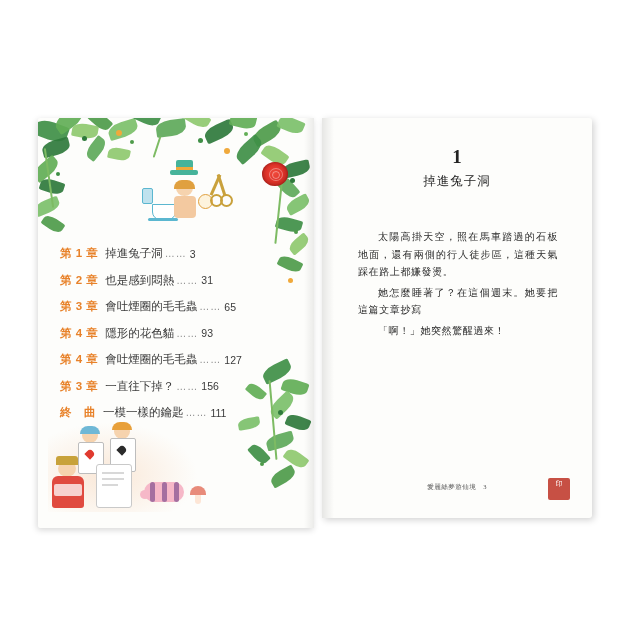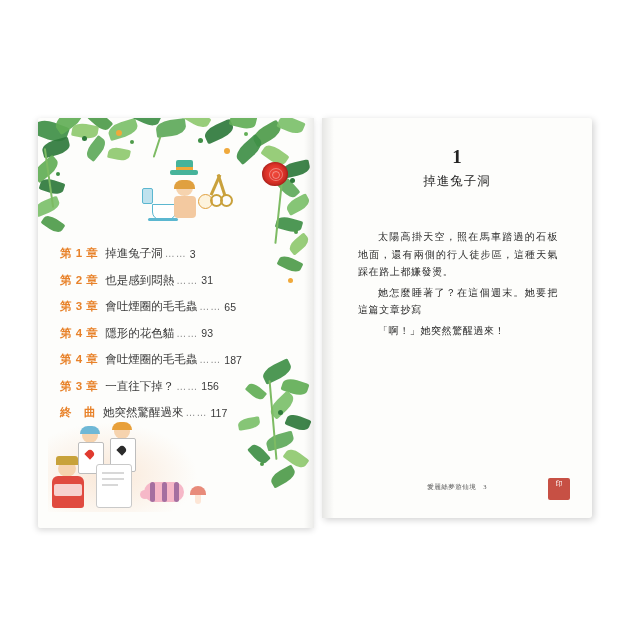--- a/index.html
+++ b/index.html
@@ -336,33 +336,33 @@
       <div class="toc-row">
         <span class="toc-chap">第 4 章</span>
         <span class="toc-title">隱形的花色貓</span>
         <span class="toc-dots">……</span>
         <span class="toc-page">93</span>
       </div>
       <div class="toc-row">
         <span class="toc-chap">第 4 章</span>
         <span class="toc-title">會吐煙圈的毛毛蟲</span>
         <span class="toc-dots">……</span>
-        <span class="toc-page">187</span>
+        <span class="toc-page">127</span>
       </div>
       <div class="toc-row">
         <span class="toc-chap">第 3 章</span>
         <span class="toc-title">一直往下掉？</span>
         <span class="toc-dots">……</span>
         <span class="toc-page">156</span>
       </div>
       <div class="toc-row">
         <span class="toc-chap">終　曲</span>
-        <span class="toc-title">她突然驚醒過來</span>
-        <span class="toc-dots">……</span>
-        <span class="toc-page">117</span>
+        <span class="toc-title">一模一樣的鑰匙</span>
+        <span class="toc-dots">……</span>
+        <span class="toc-page">111</span>
       </div>
     </div>
 
     <div id="illus">
 
       <div style="position:absolute; left:0; top:10px; width:150px; height:90px; background:radial-gradient(ellipse at 40% 60%, rgba(247,214,186,0.55) 0%, rgba(255,255,255,0) 70%);"></div>
 
       <div style="position:absolute; left:34px; top:16px; width:16px; height:15px; background:#f6d3ae; border-radius:50%;"></div>
       <div style="position:absolute; left:32px; top:14px; width:20px; height:8px; background:#6fb8d6; border-radius:9px 9px 0 0;"></div>
       <div style="position:absolute; left:30px; top:30px; width:24px; height:30px; background:#ffffff; border:1.2px solid #bdbdbd; border-radius:2px;"></div>

